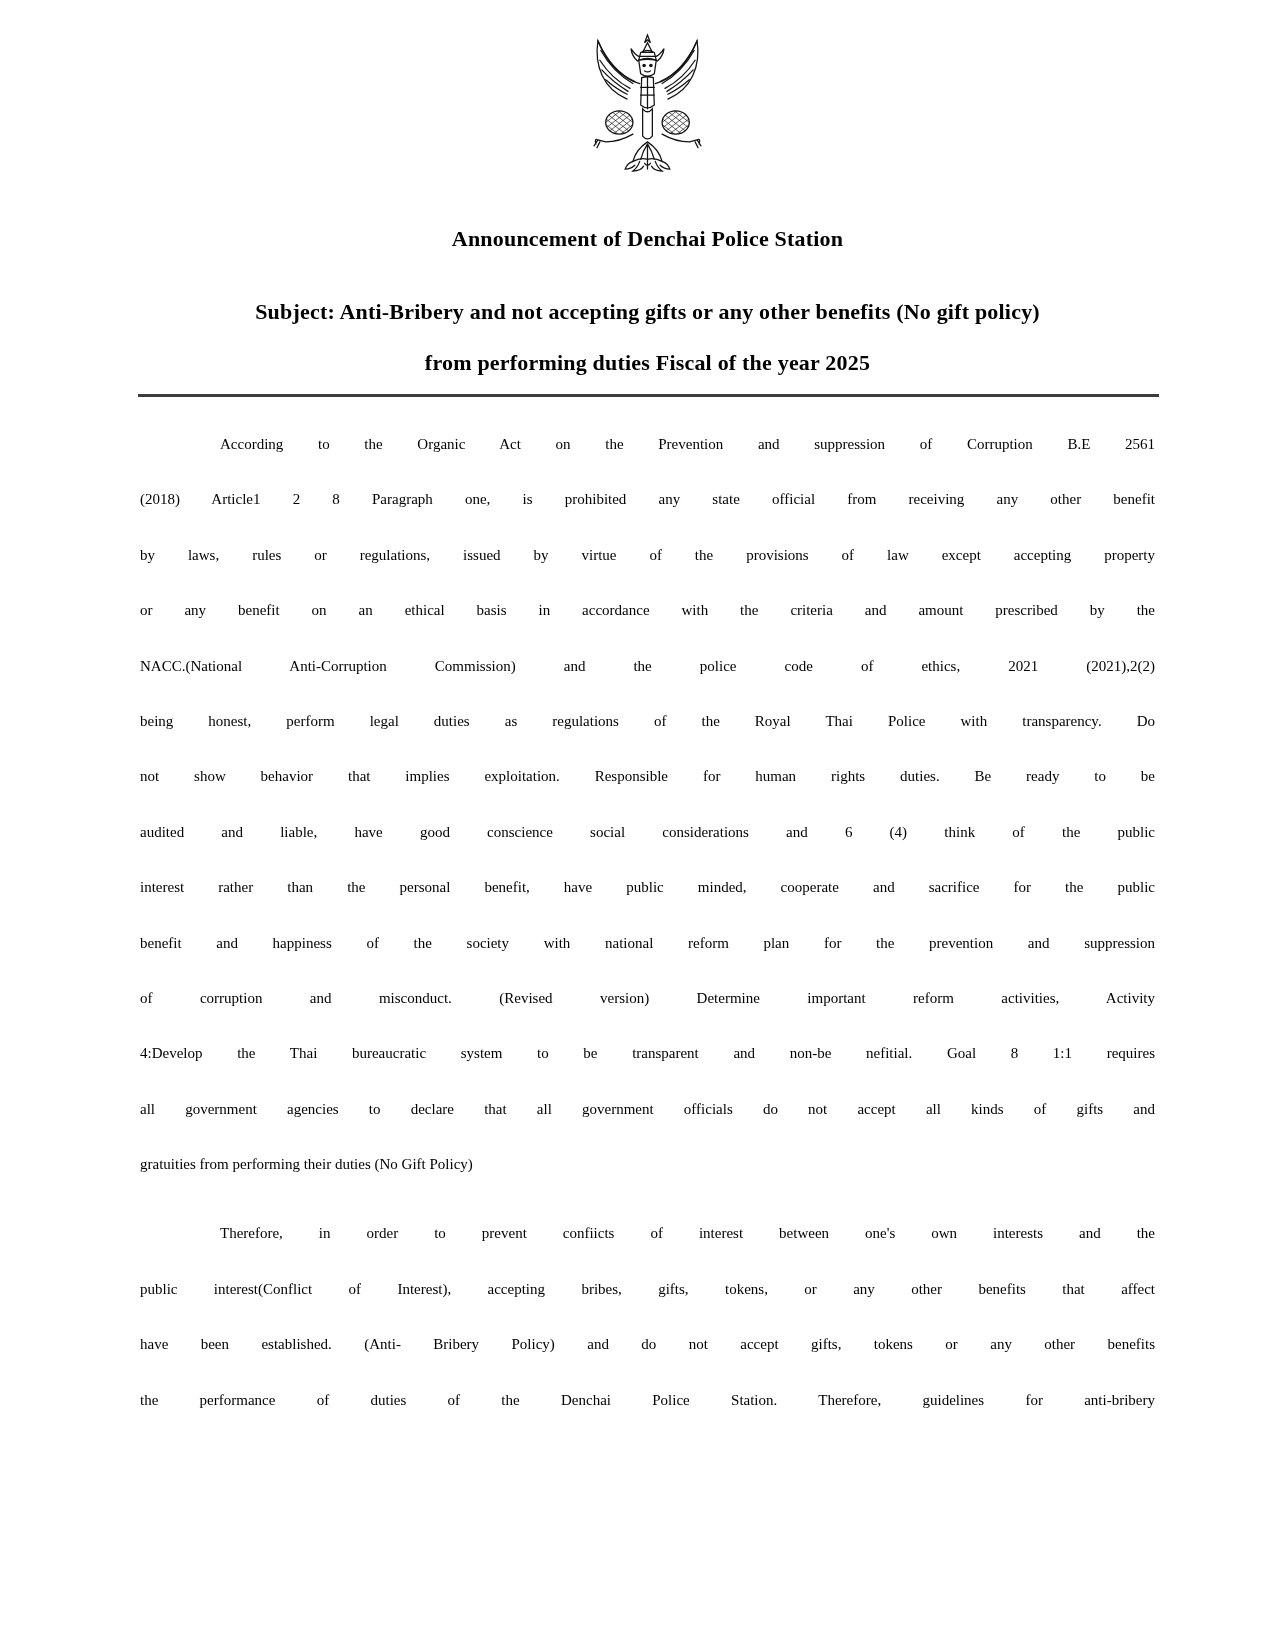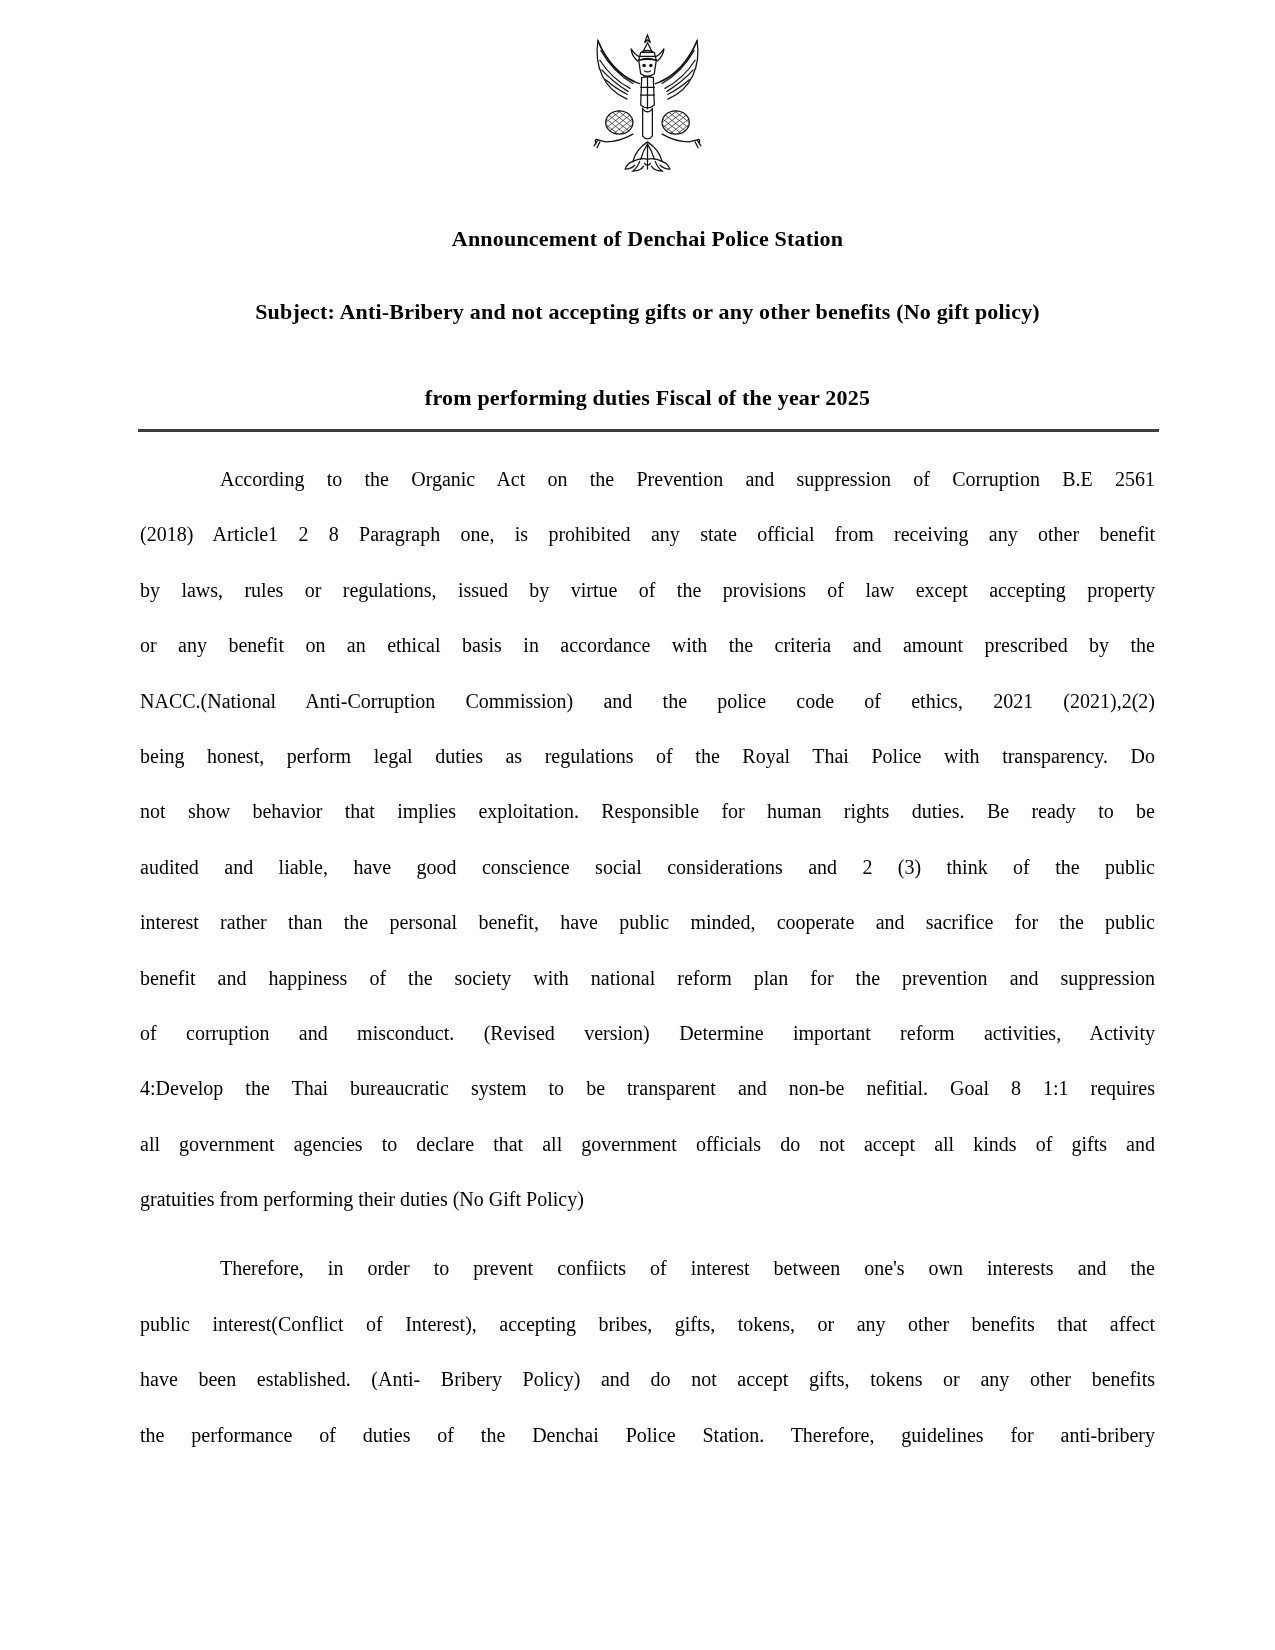--- a/index.html
+++ b/index.html
@@ -23,27 +23,27 @@
   .emblem-wrap svg { display: inline-block; }
   .headings { text-align: center; font-weight: bold; }
   .h-line {
     font-size: 22px;
     line-height: 30px;
     font-weight: bold;
     letter-spacing: 0.2px;
   }
   .h1 { margin-top: 49px; }
   .h2 { margin-top: 43px; text-align: center; }
-  .h3 { margin-top: 56px; }
+  .h3 { margin-top: 21px; }
   .divider {
     border: none;
     border-top: 3px solid #3d3d3d;
     margin: 16px -4px 0 -2px;
   }
-  .bodytext { margin-top: 20px; font-size: 20px; }
+  .bodytext { margin-top: 20px; font-size: 15px; }
   .para { margin: 0; }
   .para2 { margin-top: 14px; }
   .line {
     line-height: 55.4px;
     height: 55.4px;
     white-space: nowrap;
     text-align: justify;
     text-align-last: justify;
     text-justify: inter-word;
   }
@@ -133,21 +133,21 @@
   <div class="bodytext">
 
     <div class="para">
       <div class="line indent">According to the Organic Act on the Prevention and suppression of Corruption B.E 2561</div>
       <div class="line">(2018) Article1 2 8 Paragraph one, is prohibited any state official from receiving any other benefit</div>
       <div class="line">by laws, rules or regulations, issued by virtue of the provisions of law except accepting property</div>
       <div class="line">or any benefit on an ethical basis in accordance with the criteria and amount prescribed by the</div>
       <div class="line">NACC.(National Anti-Corruption Commission) and the police code of ethics, 2021 (2021),2(2)</div>
       <div class="line">being honest, perform legal duties as regulations of the Royal Thai Police with transparency. Do</div>
       <div class="line">not show behavior that implies exploitation. Responsible for human rights duties. Be ready to be</div>
-      <div class="line">audited and liable, have good conscience social considerations and 2 (3) think of the public</div>
+      <div class="line">audited and liable, have good conscience social considerations and 6 (4) think of the public</div>
       <div class="line">interest rather than the personal benefit, have public minded, cooperate and sacrifice for the public</div>
       <div class="line">benefit and happiness of the society with national reform plan for the prevention and suppression</div>
       <div class="line">of corruption and misconduct. (Revised version) Determine important reform activities, Activity</div>
       <div class="line">4:Develop the Thai bureaucratic system to be transparent and non-be nefitial. Goal 8 1:1 requires</div>
       <div class="line">all government agencies to declare that all government officials do not accept all kinds of gifts and</div>
       <div class="line last">gratuities from performing their duties (No Gift Policy)</div>
     </div>
 
     <div class="para para2">
       <div class="line indent">Therefore, in order to prevent confiicts of interest between one's own interests and the</div>

